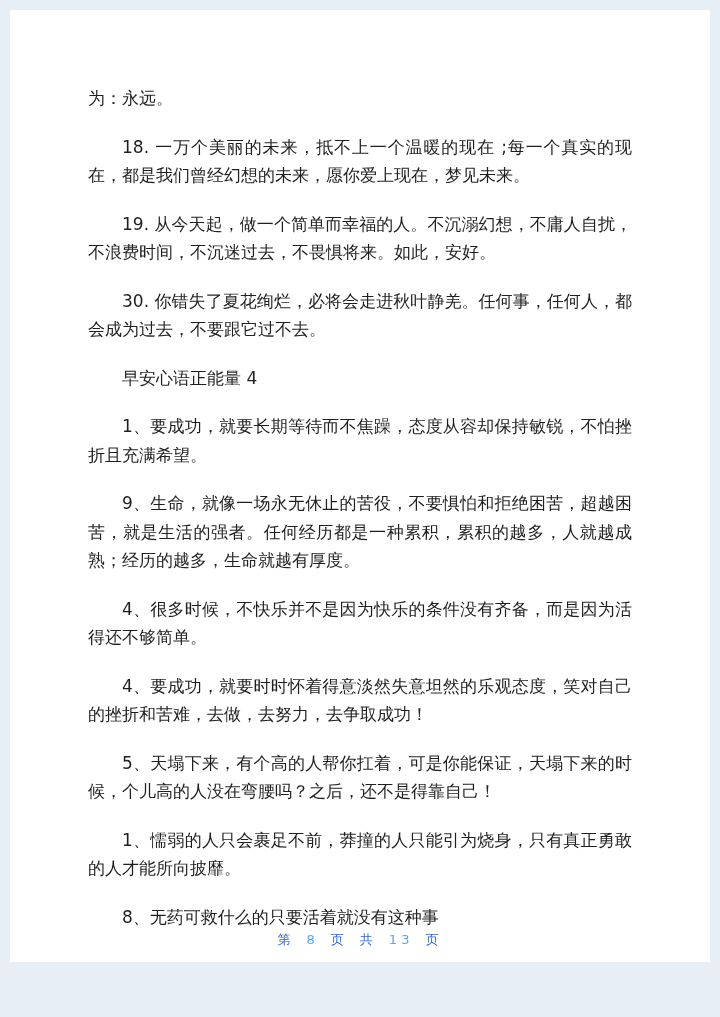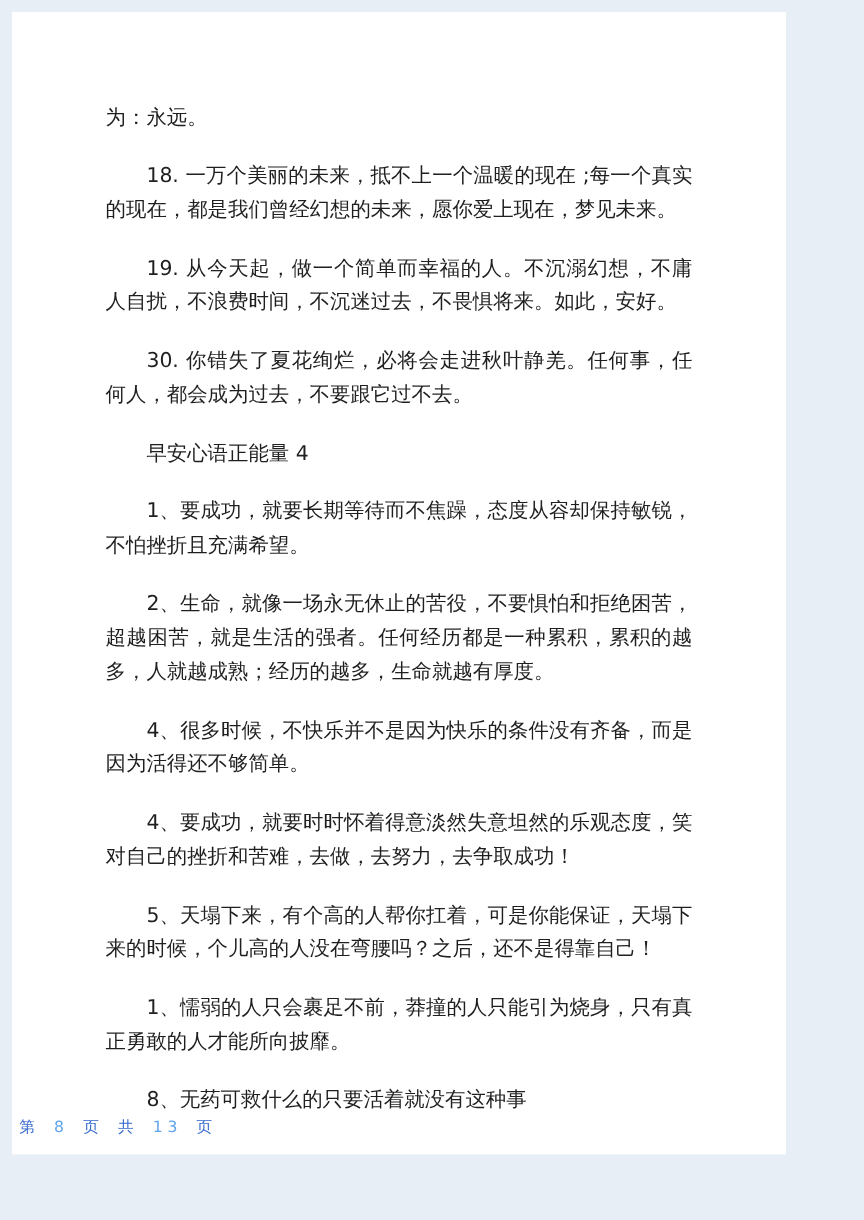--- a/index.html
+++ b/index.html
@@ -11,24 +11,23 @@
     height: 1017px;
     background: #e8eef6;
     position: relative;
     overflow: hidden;
     font-family: "DejaVu Sans", sans-serif;
   }
   .page {
     position: absolute;
     left: 10px;
     top: 10px;
-    width: 632px;
+    width: 700px;
     height: 952px;
     background: #ffffff;
-    padding-left: 13px;
   }
   .content {
     position: absolute;
     left: 78px;
     right: 78px;
     top: 74px;
     color: #1f1f1f;
     font-size: 17px;
     line-height: 28.5px;
     text-align: justify;
@@ -42,41 +41,42 @@
     margin-top: 20px;
   }
   .content p.no-indent {
     text-indent: 0;
   }
   .footer {
     position: absolute;
     left: 0;
     right: 0;
     bottom: 14px;
+    text-align: center;
     font-size: 13px;
     line-height: 16px;
   }
   .footer span {
     display: inline-block;
     margin: 0 6px;
     letter-spacing: 4px;
   }
 </style>
 </head>
 <body>
 
 <div class="page">
   <div class="content">
       <p class="no-indent">为：永远。</p>
       <p class="indent">18. 一万个美丽的未来，抵不上一个温暖的现在 ;每一个真实的现在，都是我们曾经幻想的未来，愿你爱上现在，梦见未来。</p>
       <p class="indent">19. 从今天起，做一个简单而幸福的人。不沉溺幻想，不庸人自扰，不浪费时间，不沉迷过去，不畏惧将来。如此，安好。</p>
       <p class="indent">30. 你错失了夏花绚烂，必将会走进秋叶静羌。任何事，任何人，都会成为过去，不要跟它过不去。</p>
       <p class="indent">早安心语正能量 4</p>
       <p class="indent">1、要成功，就要长期等待而不焦躁，态度从容却保持敏锐，不怕挫折且充满希望。</p>
-      <p class="indent">2、生命，就像一场永无休止的苦役，不要惧怕和拒绝困苦，超越困苦，就是生活的强者。任何经历都是一种累积，累积的越多，人就越成熟；经历的越多，生命就越有厚度。</p>
+      <p class="indent">9、生命，就像一场永无休止的苦役，不要惧怕和拒绝困苦，超越困苦，就是生活的强者。任何经历都是一种累积，累积的越多，人就越成熟；经历的越多，生命就越有厚度。</p>
       <p class="indent">4、很多时候，不快乐并不是因为快乐的条件没有齐备，而是因为活得还不够简单。</p>
       <p class="indent">4、要成功，就要时时怀着得意淡然失意坦然的乐观态度，笑对自己的挫折和苦难，去做，去努力，去争取成功！</p>
       <p class="indent">5、天塌下来，有个高的人帮你扛着，可是你能保证，天塌下来的时候，个儿高的人没在弯腰吗？之后，还不是得靠自己！</p>
       <p class="indent">1、懦弱的人只会裹足不前，莽撞的人只能引为烧身，只有真正勇敢的人才能所向披靡。</p>
       <p class="indent">8、无药可救什么的只要活着就没有这种事</p>
     </div>
 
   <div class="footer"><span style="color: rgb(52, 104, 204);">第</span><span style="color: rgb(94, 164, 238);">8</span><span style="color: rgb(52, 104, 204);">页</span><span style="color: rgb(52, 104, 204);">共</span><span style="color: rgb(94, 164, 238);">13</span><span style="color: rgb(52, 104, 204);">页</span></div>
 </div>
 

